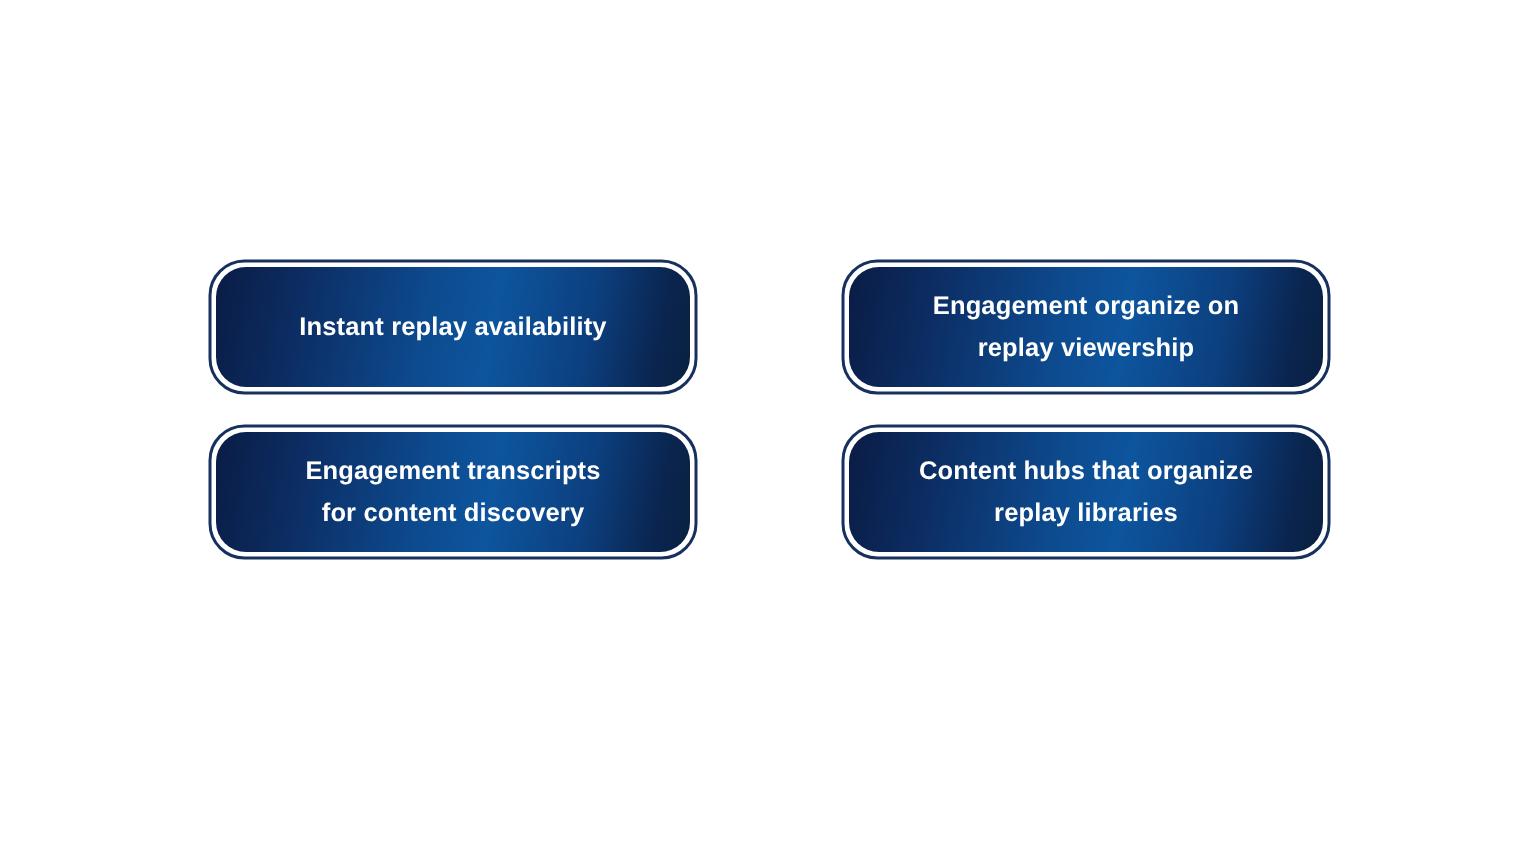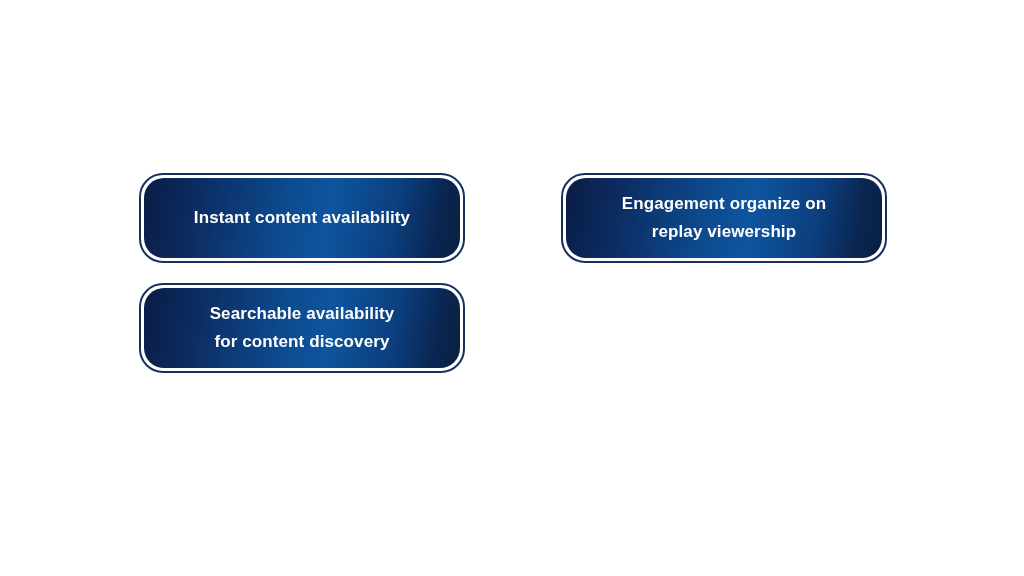--- a/index.html
+++ b/index.html
@@ -82,33 +82,39 @@
 </style>
 </head>
 <body>
 
 <div class="stage">
 
   <div class="card-grid">
 
     <div class="card">
       <div class="card-body">
-        <div class="card-label">Instant content availability</div>
+        <div class="card-label">Instant replay availability</div>
       </div>
     </div>
 
     <div class="card">
       <div class="card-body">
         <div class="card-label">Engagement organize on
 replay viewership</div>
       </div>
     </div>
 
     <div class="card">
       <div class="card-body">
-        <div class="card-label">Searchable availability
+        <div class="card-label">Engagement transcripts
 for content discovery</div>
       </div>
     </div>
 
+    <div class="card">
+      <div class="card-body">
+        <div class="card-label">Content hubs that organize
+replay libraries</div>
+      </div>
+    </div>
 
   </div>
 </div>
 
 </body></html>

